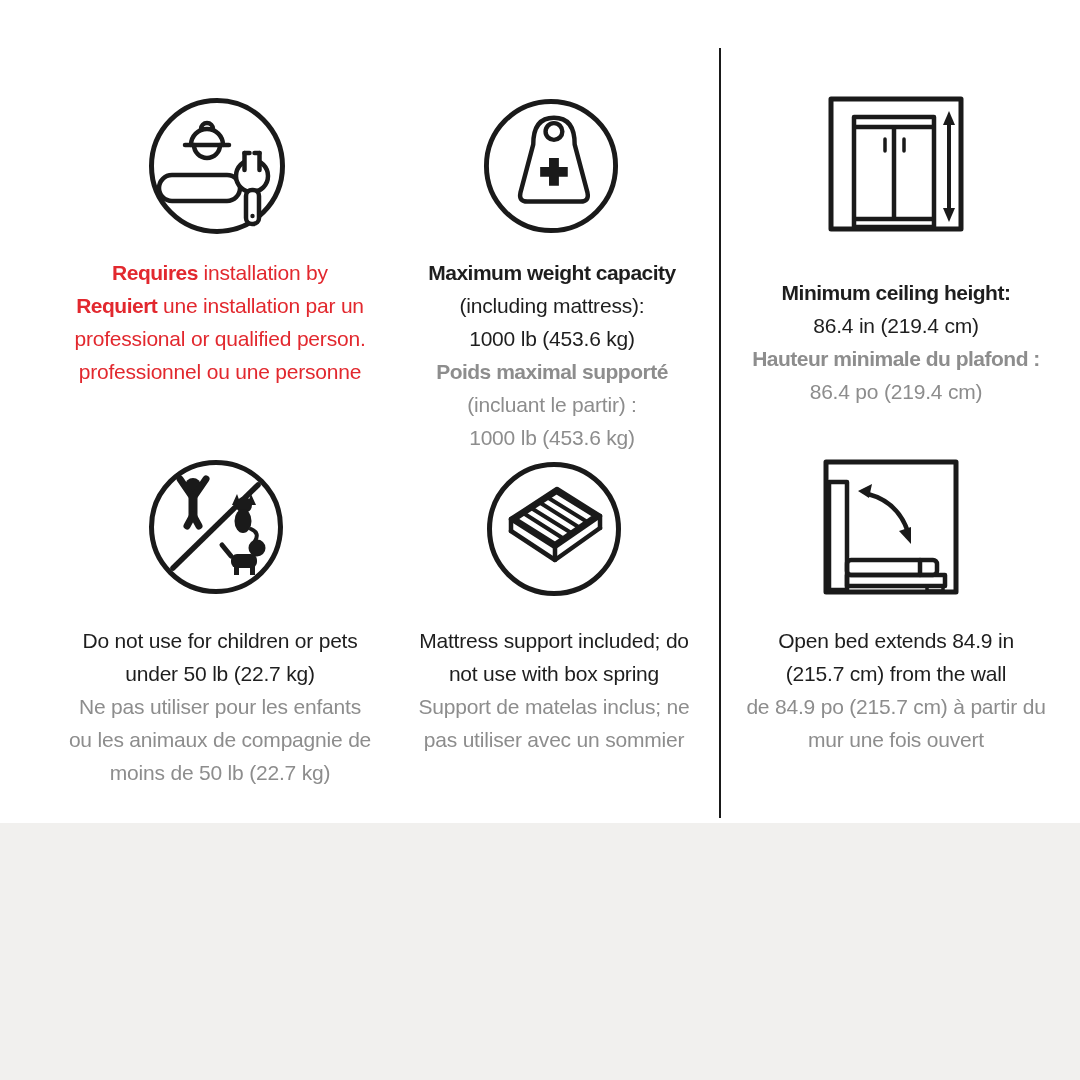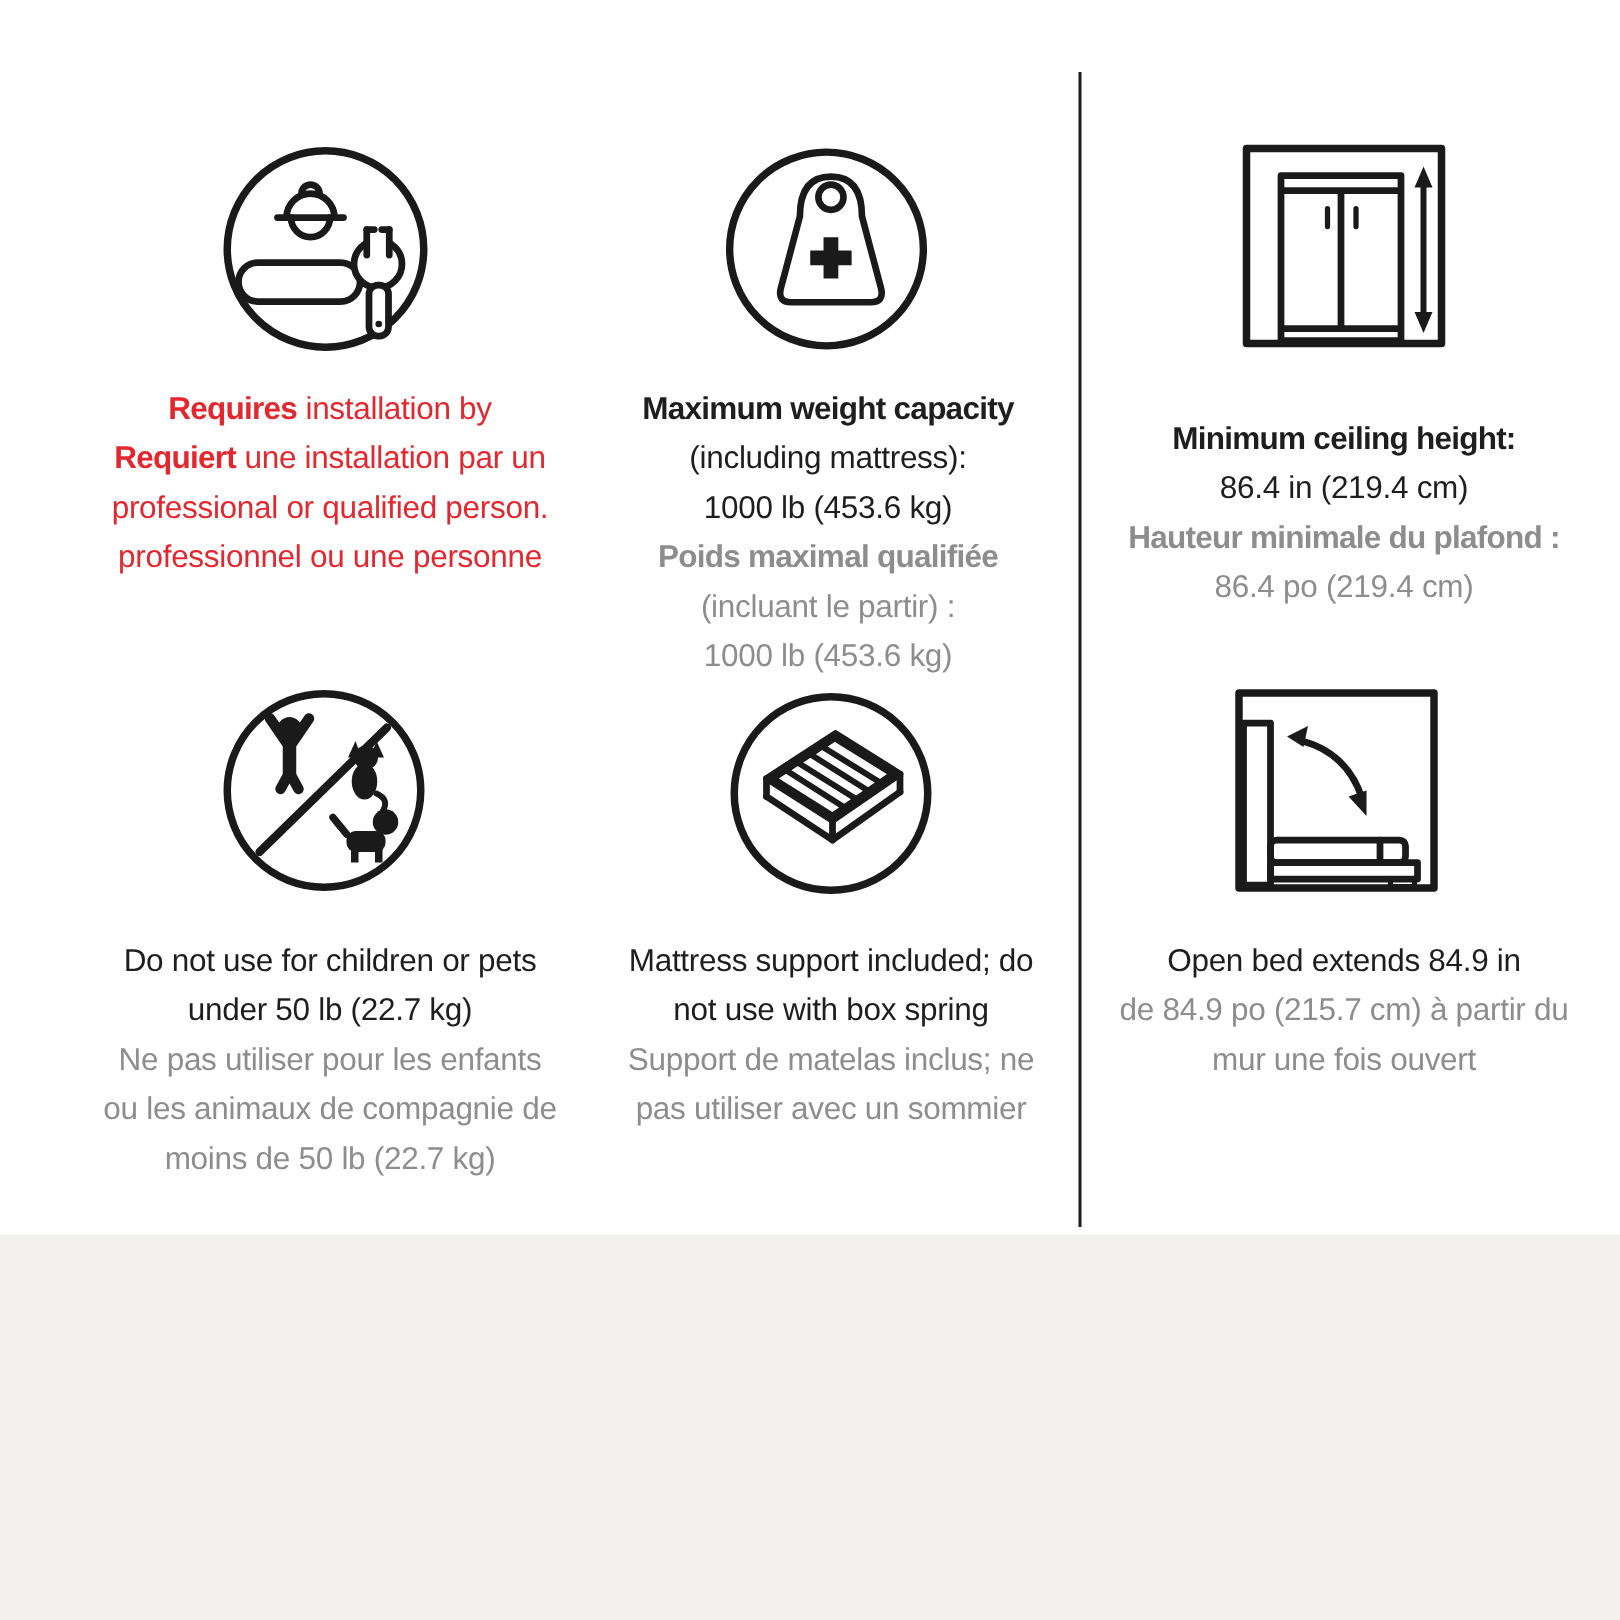--- a/index.html
+++ b/index.html
@@ -68,21 +68,21 @@
       <circle cx="73" cy="35" r="8.5"></circle>
       <path d="M73,62 v28 M59,76 h28" stroke-width="10" stroke-linecap="butt"></path>
     </svg>
   </div>
   <div class="txt" id="t2">
     <div class="ln b">Maximum weight capacity</div>
     <div>
         <div class="ln">(including mattress):</div>
         <div class="ln">1000 lb (453.6 kg)</div>
       </div>
-    <div class="ln b fr">Poids maximal qualifiée</div>
+    <div class="ln b fr">Poids maximal supporté</div>
     <div class="fr">
         <div class="ln">(incluant le partir) :</div>
         <div class="ln">1000 lb (453.6 kg)</div>
       </div>
   </div>
 
   <div class="icon" id="ic3">
     <svg width="140" height="140" viewBox="0 0 140 140" fill="none" stroke="#1a1a1a" stroke-width="4.5" stroke-linejoin="round">
       <rect x="5" y="5" width="130" height="130" stroke-width="5"></rect>
       <rect x="28" y="23" width="80" height="110"></rect>
@@ -171,20 +171,21 @@
       <rect x="26" y="118" width="98" height="11"></rect>
       <rect x="106" y="129" width="16" height="5" stroke-width="3.5"></rect>
       <path d="M47,37 Q77,45 87,75"></path>
       <polygon points="37,34 51,27 48,41" fill="#1a1a1a" stroke="none"></polygon>
       <polygon points="90,87 90,70 78,74" fill="#1a1a1a" stroke="none"></polygon>
     </svg>
   </div>
   <div class="txt" id="t6">
     <div>
         <div class="ln">Open bed extends 84.9 in</div>
+        <div class="ln">(215.7 cm) from the wall</div>
       </div>
     <div class="fr">
         <div class="ln">de 84.9 po (215.7 cm) à partir du</div>
         <div class="ln">mur une fois ouvert</div>
       </div>
   </div>
 
   <div class="panel">
     
 

